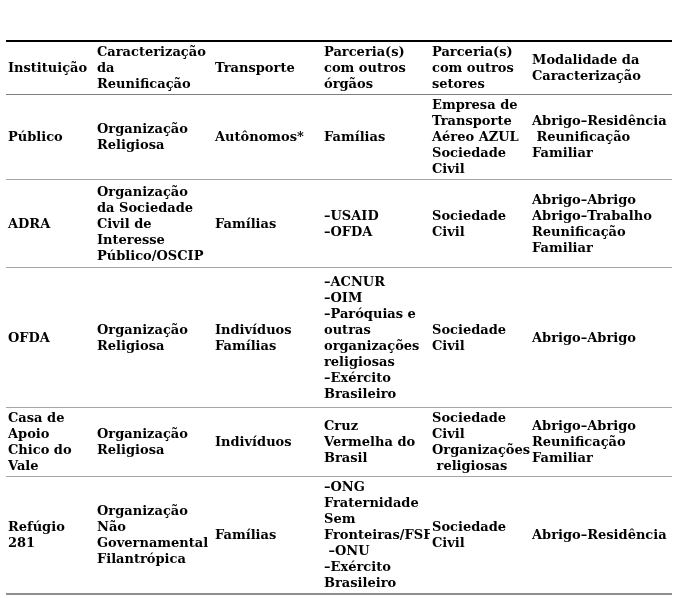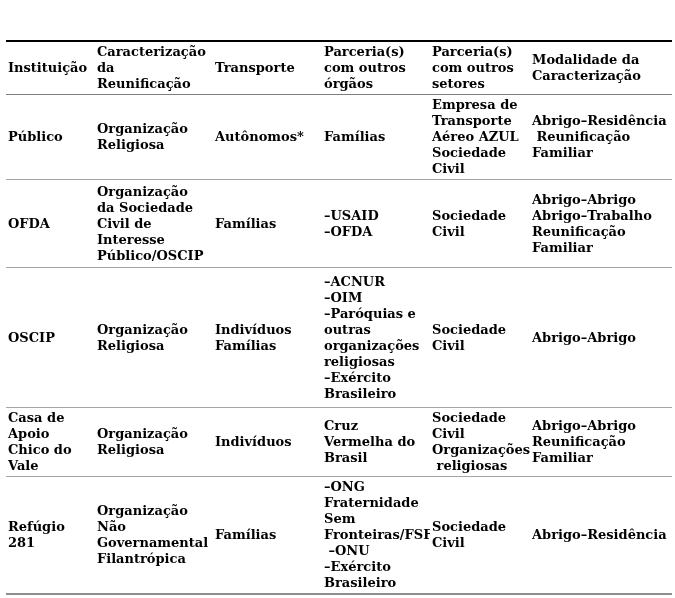--- a/index.html
+++ b/index.html
@@ -96,38 +96,38 @@
         <td>Empresa de
 Transporte
 Aéreo AZUL
 Sociedade
 Civil</td>
         <td>Abrigo–Residência
  Reunificação
 Familiar</td>
       </tr>
       <tr class="row-1">
-        <td class="first-col">OFDA</td>
+        <td class="first-col">ADRA</td>
         <td>Organização
 da Sociedade
 Civil de
 Interesse
 Público/OSCIP</td>
         <td>Famílias</td>
         <td>–USAID
 –OFDA</td>
         <td>Sociedade
 Civil</td>
         <td>Abrigo–Abrigo
 Abrigo–Trabalho
 Reunificação
 Familiar</td>
       </tr>
       <tr class="row-2">
-        <td class="first-col">OSCIP</td>
+        <td class="first-col">OFDA</td>
         <td>Organização
 Religiosa</td>
         <td>Indivíduos
 Famílias</td>
         <td>–ACNUR
 –OIM
 –Paróquias e
 outras
 organizações
 religiosas

